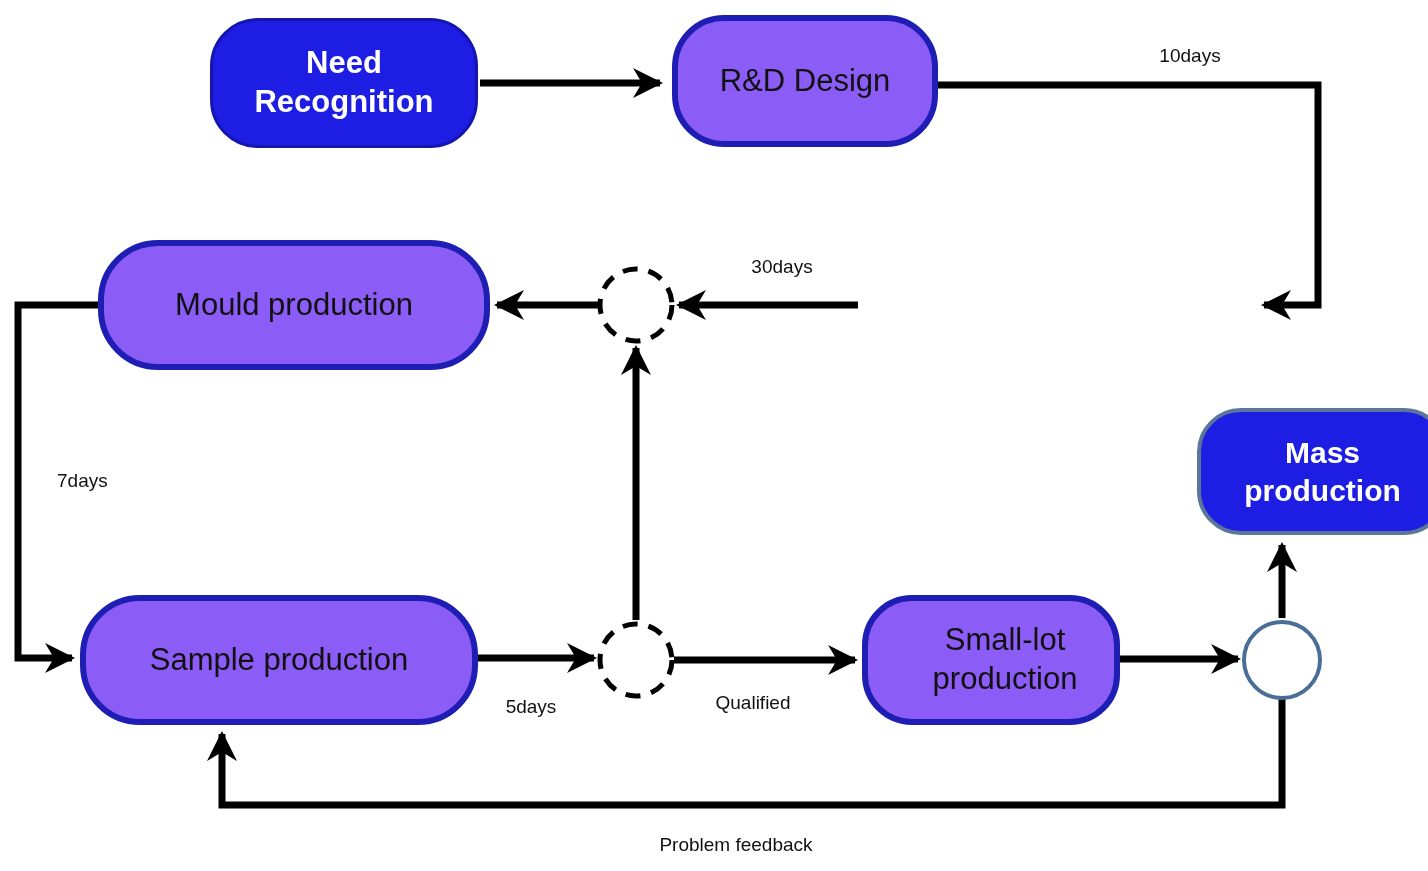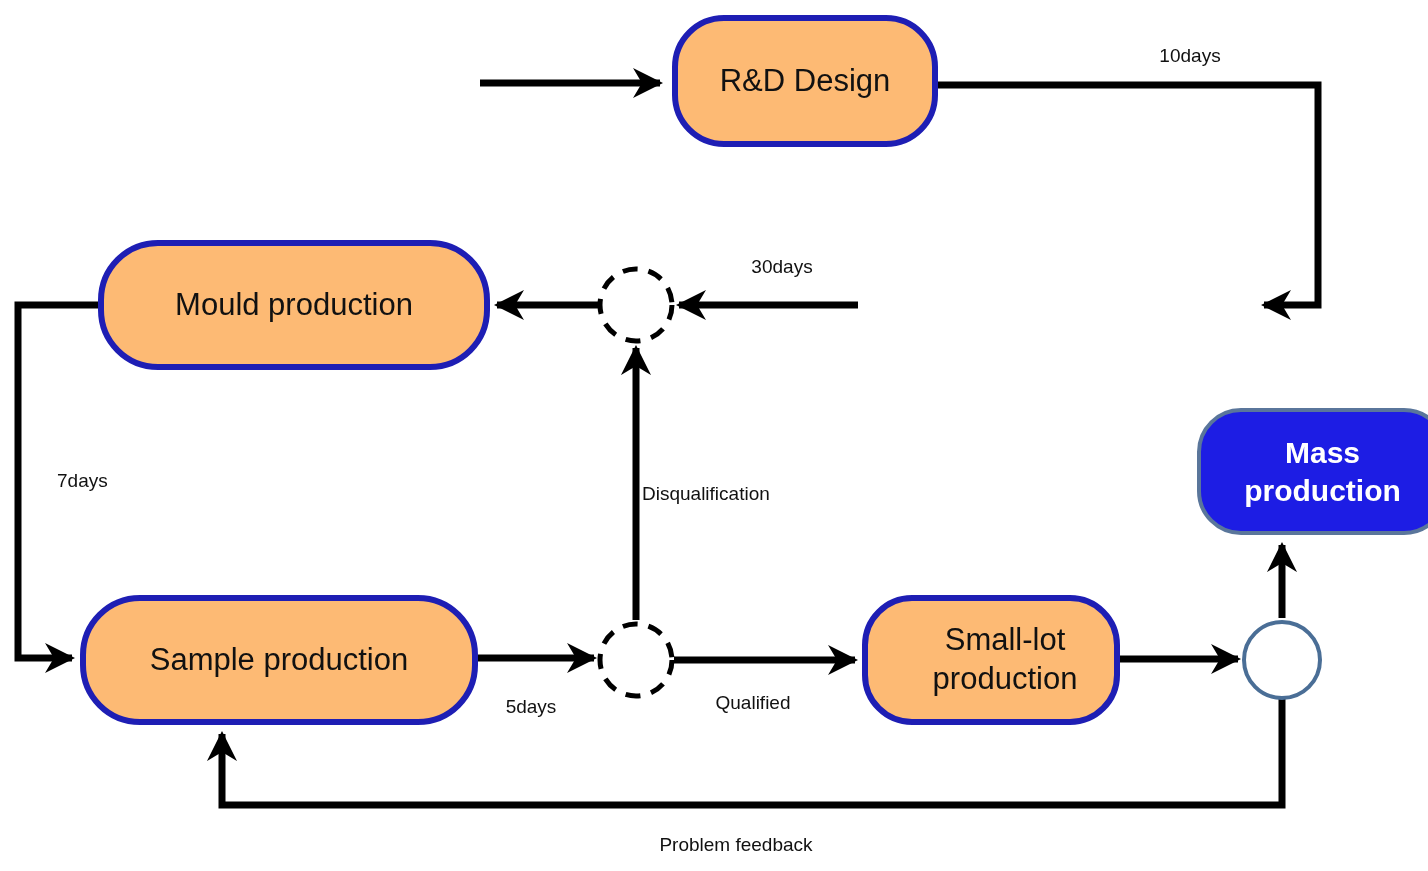--- a/index.html
+++ b/index.html
@@ -33,21 +33,21 @@
   .node{
     position:absolute;
     display:flex;
     align-items:center;
     justify-content:center;
     text-align:center;
     box-sizing:border-box;
     font-size:31px;
     line-height:1.25;
     color:var(--text-dark);
-    background:#fdba74;
+    background:#8b5cf6;
   }
   .node.outlined{
     border:6px solid var(--blue-border);
   }
   .node.filled{
     background:var(--blue-fill);
     color:var(--text-light);
     font-weight:bold;
     border:3px solid var(--filled-border);
   }
@@ -102,20 +102,23 @@
 
     <polyline points="1282,698 1282,805 222,805 222,734" fill="none" stroke="#000" stroke-width="7" marker-end="url(#arrow)"></polyline>
 
     <circle cx="636" cy="305" r="36" fill="#ffffff" stroke="#000000" stroke-width="5" stroke-dasharray="15 11"></circle>
 
     <circle cx="636" cy="660" r="36" fill="#ffffff" stroke="#000000" stroke-width="5" stroke-dasharray="15 11"></circle>
 
     <circle cx="1282" cy="660" r="38" fill="#ffffff" stroke="var(--junction-border)" stroke-width="4"></circle>
   </svg>
 
+  <div class="node filled" style="left:210px;top:18px;width:268px;height:130px;border-radius:48px;">
+    <span class="label">Need Recognition</span>
+  </div>
 
   <div class="node outlined" style="left:672px;top:15px;width:266px;height:132px;border-radius:52px;">
     <span class="label">R&amp;D Design</span>
   </div>
 
   <div class="node outlined" style="left:98px;top:240px;width:392px;height:130px;border-radius:60px;">
     <span class="label">Mould production</span>
   </div>
 
 
@@ -134,17 +137,16 @@
   <div class="edge-label" style="left:1190px;top:56px;">10days</div>
 
   <div class="edge-label" style="left:782px;top:267px;">30days</div>
 
   <div class="edge-label left-anchor" style="left:57px;top:481px;">7days</div>
 
   <div class="edge-label" style="left:531px;top:707px;">5days</div>
 
   <div class="edge-label" style="left:753px;top:703px;">Qualified</div>
 
-  <div class="edge-label left-anchor" style="left:642px;top:494px;">Disqualification</div>
 
   <div class="edge-label" style="left:736px;top:845px;">Problem feedback</div>
 
 </div>
 
 </body></html>

